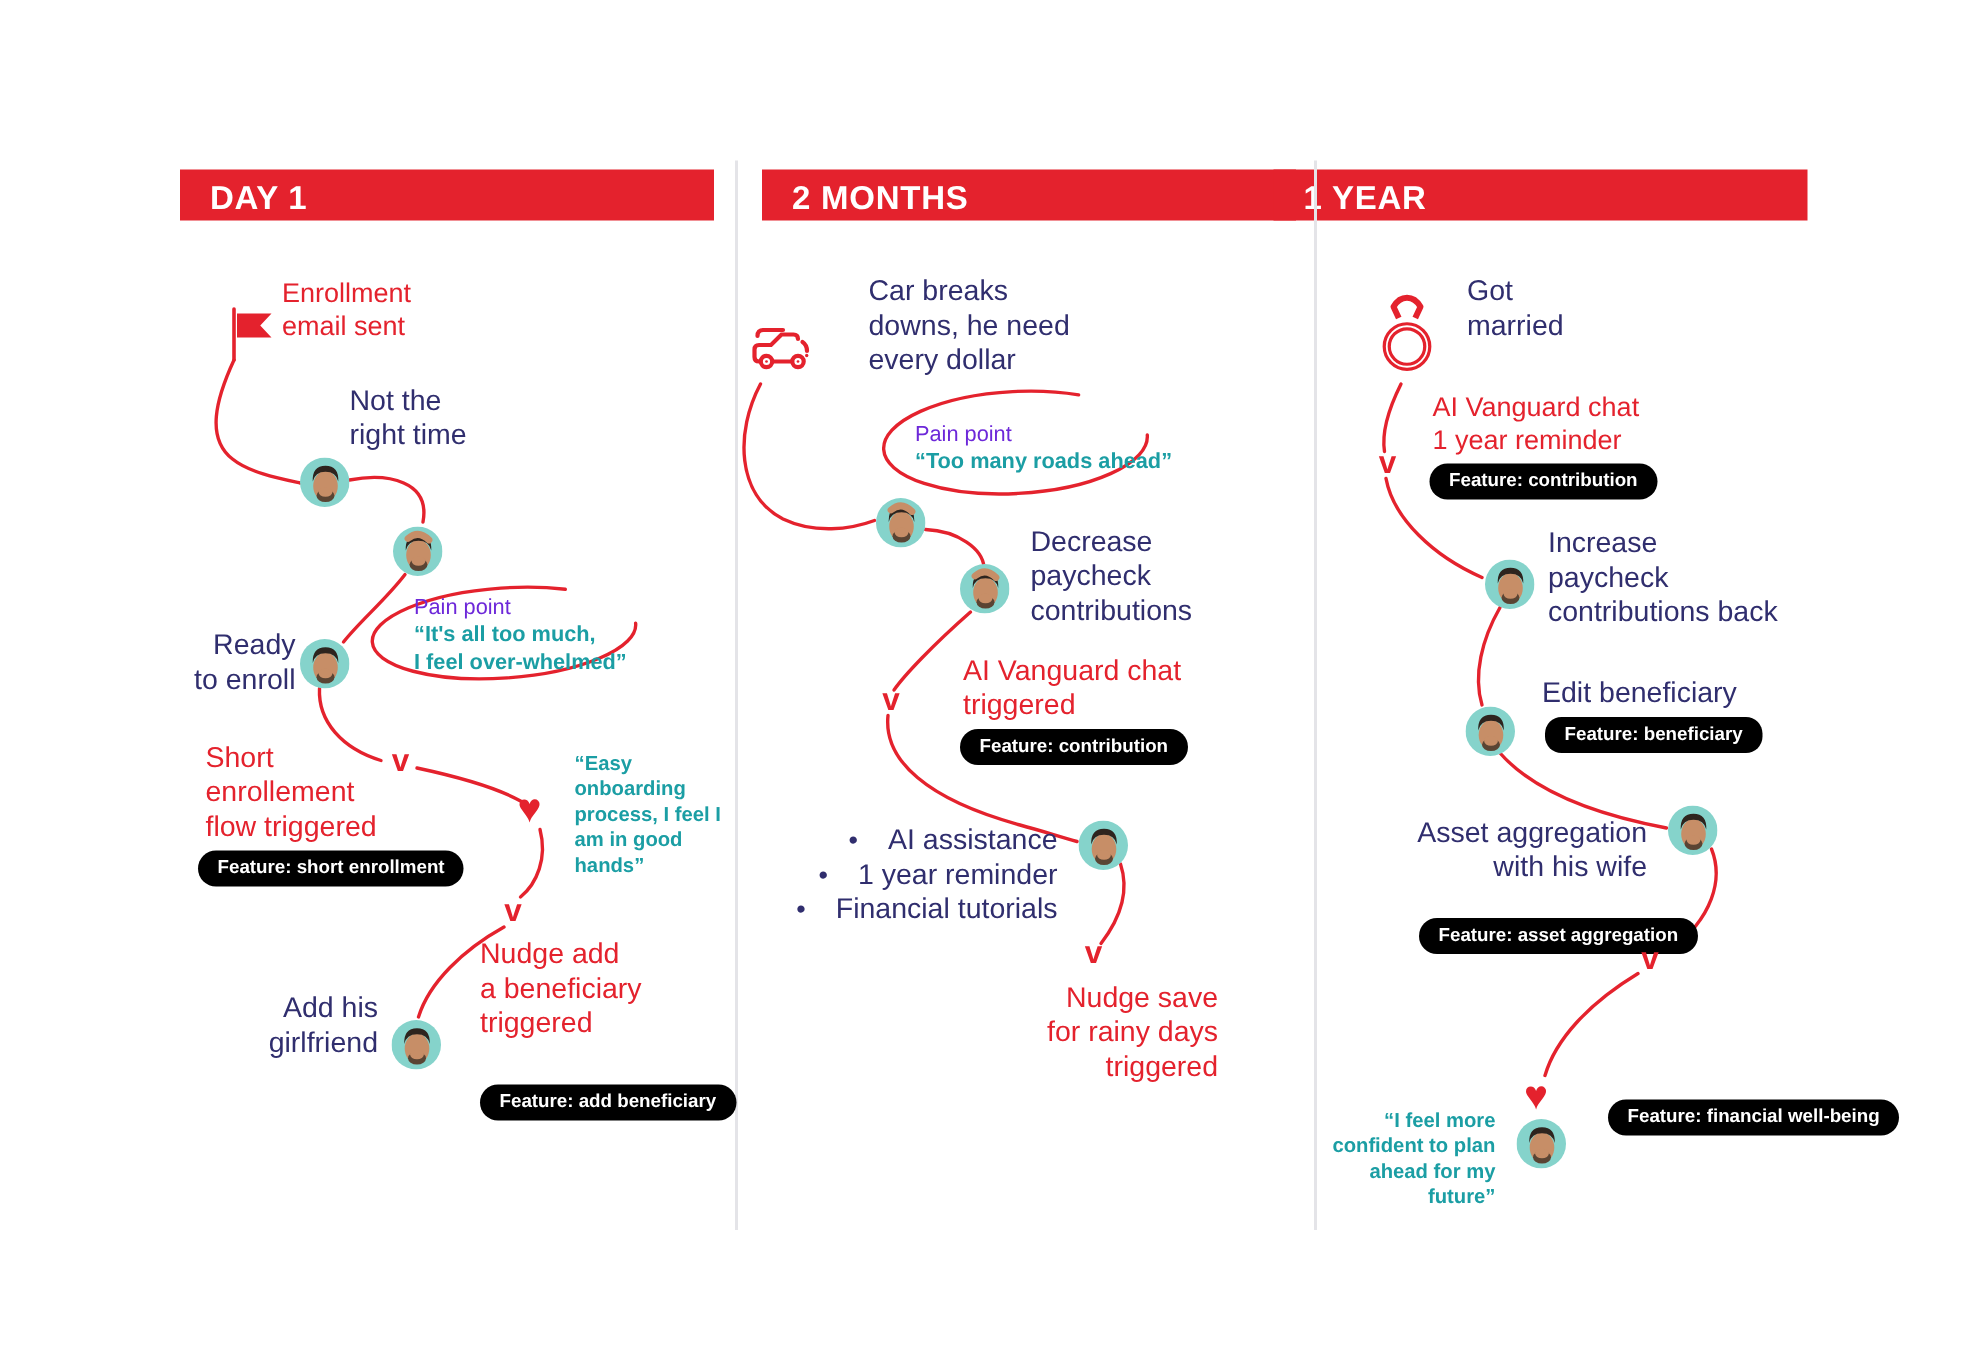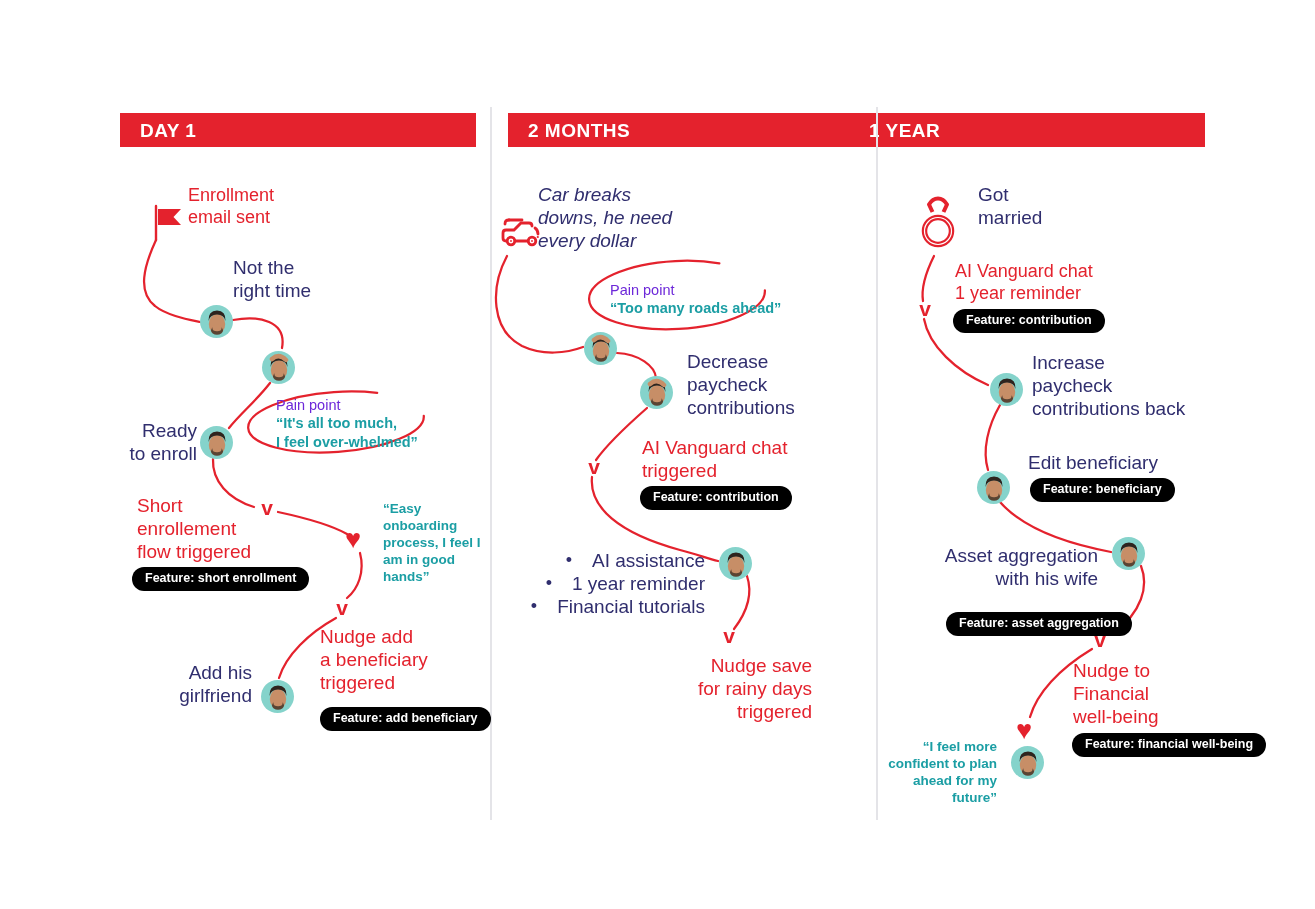--- a/index.html
+++ b/index.html
@@ -5,21 +5,21 @@
   html,body{margin:0;padding:0;background:#fff;}
   #canvas{
     position:relative;width:1315px;height:909px;background:#ffffff;overflow:hidden;
     font-family:"Liberation Sans","DejaVu Sans",sans-serif;
     -webkit-font-smoothing:antialiased;
   }
   .abs{position:absolute;}
   .pre{white-space:pre-line;}
   .hdr{
     height:34px;width:356px;background:#E4222D;color:#fff;
-    font-size:19px;font-weight:bold;letter-spacing:.5px;
+    font-size:22px;font-weight:bold;letter-spacing:.5px;
     padding:8px 0 0 20px;box-sizing:border-box;line-height:1;
   }
   .divider{width:2px;background:#E4E4E8;}
   .step{color:#302E6E;font-size:19px;line-height:23px;font-weight:500;}
   .action{color:#E4222D;font-size:19px;line-height:23px;font-weight:500;}
   .mstone{color:#E4222D;font-size:18px;line-height:22px;font-weight:500;}
   .right{text-align:right;}
   .pain-label{color:#6d28d9;font-size:14.5px;line-height:18px;}
   .pain-quote{color:#1B9EA4;font-size:14.5px;line-height:19px;font-weight:bold;}
   .side-quote{color:#1B9EA4;font-size:13.5px;line-height:17px;font-weight:bold;}
@@ -114,28 +114,28 @@
 I feel over-whelmed”</div>
   <div class="abs badge" style="left:132px;top:567px;">Feature: short enrollment</div>
   <div class="abs side-quote pre" style="left:383px;top:500px;">“Easy
 onboarding
 process, I feel I
 am in good
 hands”</div>
   <div class="abs action pre" style="left:320px;top:625px;">Nudge add
 a beneficiary
 triggered</div>
-  <div class="abs badge" style="left:320px;top:707px;">Feature: add beneficiary</div>
+  <div class="abs badge" style="left:320px;top:723px;">Feature: add beneficiary</div>
   <div class="abs step pre right" style="right:1063px;top:661px;">Add his
 girlfriend</div>
   <div class="abs vmark" style="left:258px;top:497px;">v</div>
   <div class="abs vmark" style="left:333px;top:597px;">v</div>
   <div class="abs heart" style="left:345px;top:526px;">♥</div>
 
-  <div class="abs step pre" style="left:538px;top:183px;font-style:italic;">Car breaks
+  <div class="abs step pre" style="left:579px;top:183px;">Car breaks
 downs, he need
 every dollar</div>
   <div class="abs pain-label" style="left:610px;top:281px;">Pain point</div>
   <div class="abs pain-quote pre" style="left:610px;top:299px;">“Too many roads ahead”</div>
   <div class="abs step pre" style="left:687px;top:350px;">Decrease
 paycheck
 contributions</div>
   <div class="abs action pre" style="left:642px;top:436px;">AI Vanguard chat
 triggered</div>
   <div class="abs badge" style="left:640px;top:486px;">Feature: contribution</div>
@@ -161,27 +161,24 @@
 
   <div class="abs step pre" style="left:978px;top:183px;">Got
 married</div>
   <div class="abs action pre" style="left:955px;top:260px;font-size:18px;line-height:22px;">AI Vanguard chat
 1 year reminder</div>
   <div class="abs badge" style="left:953px;top:309px;">Feature: contribution</div>
   <div class="abs step pre" style="left:1032px;top:351px;">Increase
 paycheck
 contributions back</div>
   <div class="abs step pre" style="left:1028px;top:451px;">Edit beneficiary</div>
-  <div class="abs badge" style="left:1030px;top:478px;">Feature: beneficiary</div>
+  <div class="abs badge" style="left:1030px;top:478px;border-radius:11px;">Feature: beneficiary</div>
   <div class="abs step pre right" style="right:217px;top:544px;">Asset aggregation
 with his wife</div>
   <div class="abs badge" style="left:946px;top:592px;margin-top:20px;">Feature: asset aggregation</div>
-  <div class="abs action pre" style="left:1073px;top:659px;">Nudge to
-Financial
-well-being</div>
   <div class="abs badge" style="left:1072px;top:733px;">Feature: financial well-being</div>
   <div class="abs side-quote pre right" style="right:318px;top:738px;">“I feel more
 confident to plan
 ahead for my
 future”</div>
   <div class="abs vmark" style="left:916px;top:298px;">v</div>
   <div class="abs vmark" style="left:1091px;top:629px;">v</div>
   <div class="abs heart" style="left:1016px;top:717px;">♥</div>
 
   <div class="abs avatar" style="left:200px;top:305px;"><svg width="33" height="33" viewBox="0 0 33 33">

